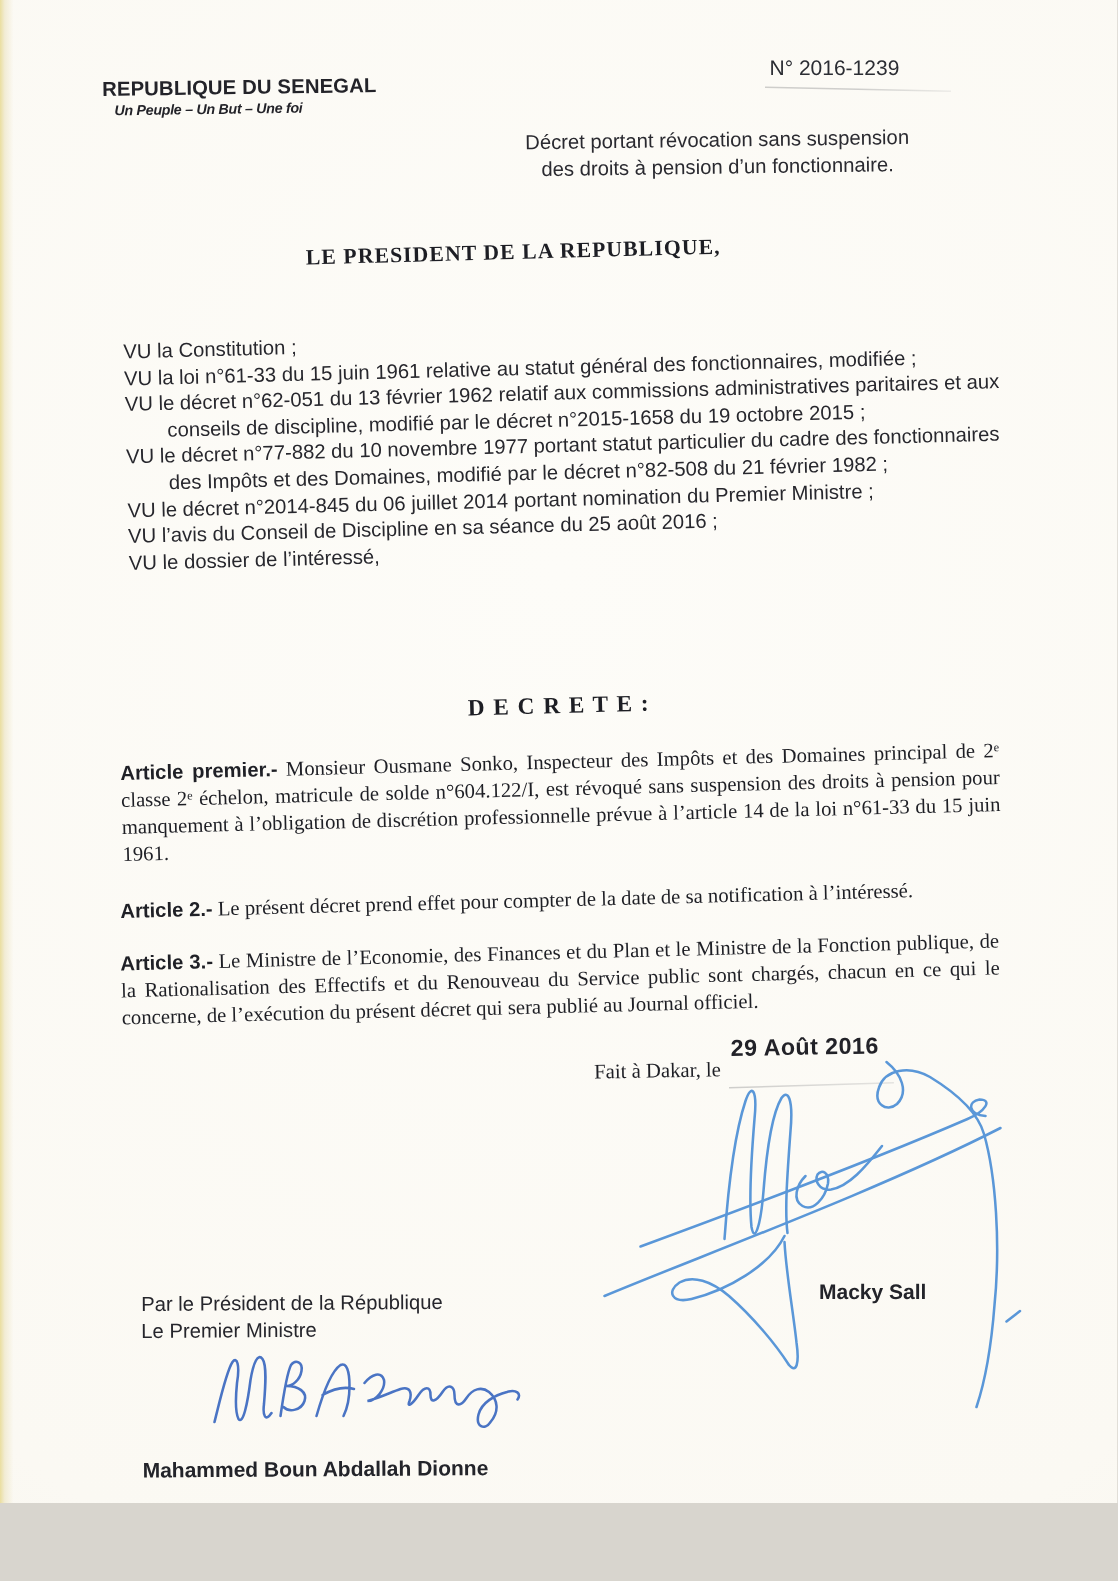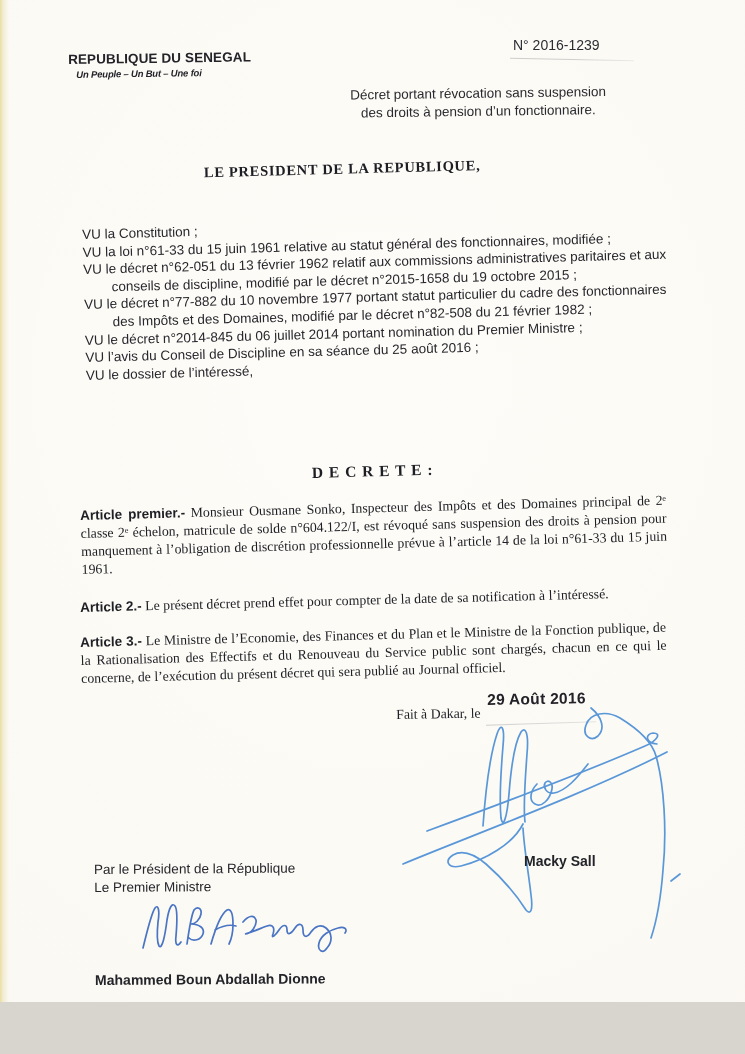--- a/index.html
+++ b/index.html
@@ -122,21 +122,21 @@
       <path d="M -2 166 C 60 140, 180 96, 262 54"></path>
       <path d="M 22 133 C 90 108, 180 74, 240 48 C 252 43, 257 35, 248 35 C 240 36, 240 45, 252 46"></path>
       <path d="M 78 128 C 80 100, 84 60, 92 36 C 96 24, 100 28, 98 48 C 96 72, 94 100, 96 120 C 98 131, 102 120, 104 96 C 106 70, 110 44, 116 34 C 120 28, 124 34, 122 56 C 120 84, 118 108, 120 124"></path>
       <path d="M 132 86 C 126 92, 123 102, 130 106 C 137 110, 145 101, 147 91 C 148 84, 143 81, 140 85 C 138 89, 141 96, 149 95 C 161 93, 172 80, 183 66"></path>
       <path d="M 186 10 C 196 18, 201 30, 193 38 C 186 44, 177 38, 181 27 C 185 15, 201 12, 215 20 C 233 31, 247 44, 251 58 C 259 86, 262 132, 258 172 C 256 198, 252 222, 246 240"></path>
       <path d="M 118 126 C 108 146, 80 162, 56 168 C 43 171, 39 163, 48 157 C 57 152, 69 156, 81 166 C 97 180, 112 198, 121 212 C 126 218, 128 211, 126 197 C 124 178, 119 150, 118 130"></path>
       <path d="M 266 183 L 275 176"></path>
     </g>
   </svg>
 
-  <div class="abs name" style="left:524px;top:853px;">Macky Sall</div>
+  <div class="abs name" style="left:546px;top:853px;">Macky Sall</div>
 
   <div class="abs byline tilt-ft" style="left:94px;top:861px;">
     <div>Par le Président de la République</div>
     <div>Le Premier Ministre</div>
   </div>
 
   <svg class="abs sig" style="left:135px;top:898px;" width="215" height="62" viewBox="0 0 215 62">
     <g fill="none" stroke="#4a74c4" stroke-width="1.7" stroke-linecap="round">
       <path d="M 8 50 C 12 34, 16 16, 20 10 C 23 6, 25 12, 23 24 C 22 34, 22 44, 24 48 C 27 52, 30 38, 32 22 C 34 10, 37 4, 40 8 C 43 12, 42 26, 41 38 C 40 46, 42 50, 46 44"></path>
       <path d="M 52 46 C 54 32, 56 18, 59 12 C 62 8, 67 10, 66 16 C 65 22, 60 26, 56 26 C 64 26, 70 30, 68 36 C 66 42, 58 44, 54 40"></path>

